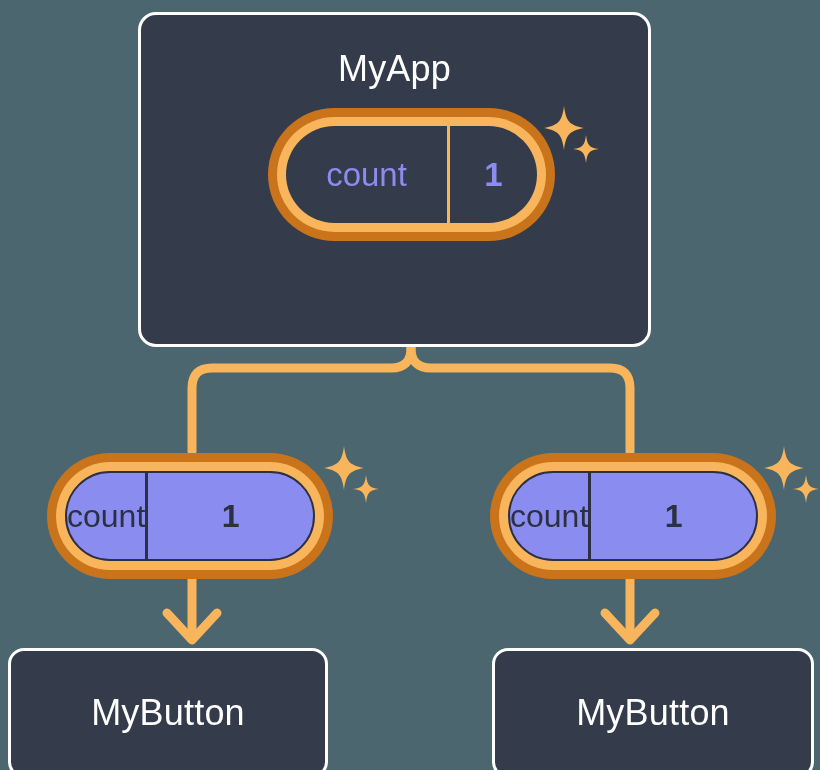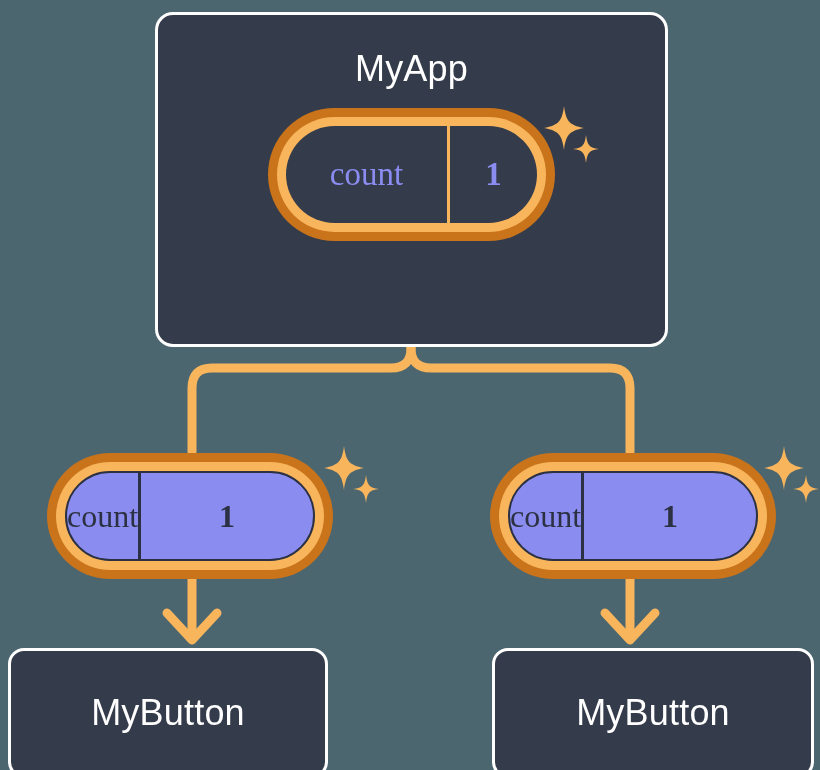--- a/index.html
+++ b/index.html
@@ -35,21 +35,21 @@
   .comp-title {
     color: #ffffff;
     font-size: 36px;
     font-weight: 400;
     letter-spacing: 0.2px;
     text-align: center;
     white-space: nowrap;
   }
 
   #box-myapp {
-    left: 155px; top: 12px;
+    left: 138px; top: 12px;
     width: 513px; height: 335px;
     border-radius: 18px;
   }
   #box-myapp .comp-title {
     margin-top: 33px;
   }
 
   #box-mybutton-left {
     left: 8px; top: 648px;
     width: 320px; height: 130px;
@@ -84,21 +84,20 @@
     padding: 9px;
   }
   .pill-inner {
     box-sizing: border-box;
     width: 100%;
     height: 100%;
     border-radius: 999px;
     display: flex;
     align-items: stretch;
     overflow: hidden;
-    font-family: Liberation Serif, serif;
   }
   .pill-key, .pill-val {
     display: flex;
     align-items: center;
     justify-content: center;
     white-space: nowrap;
   }
 
   
   #pill-top {

